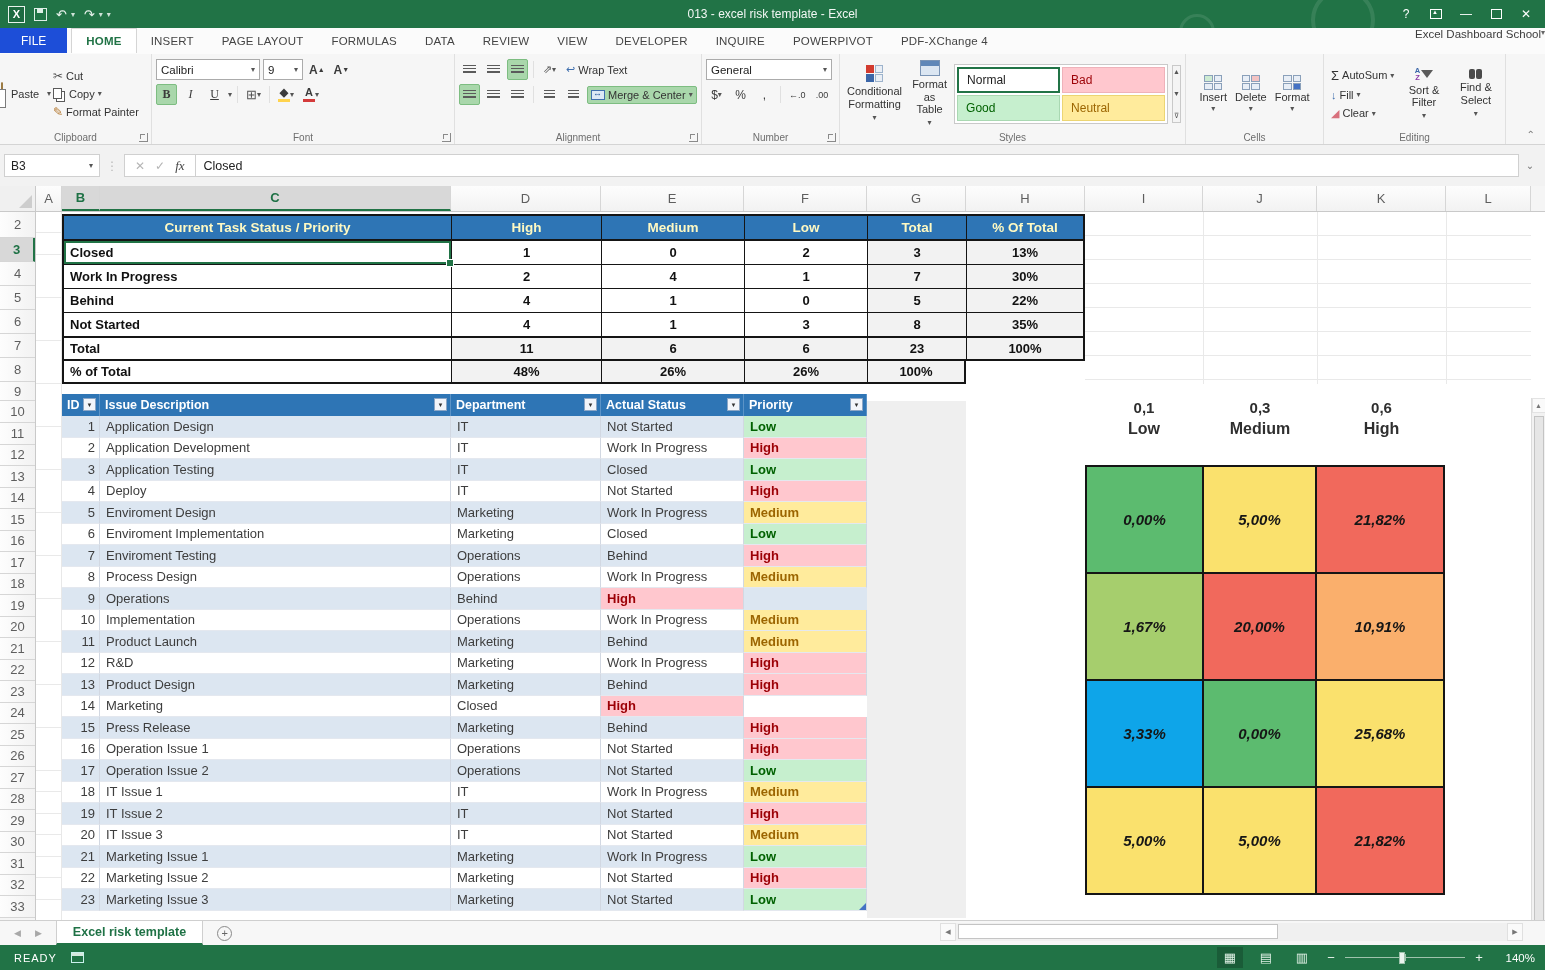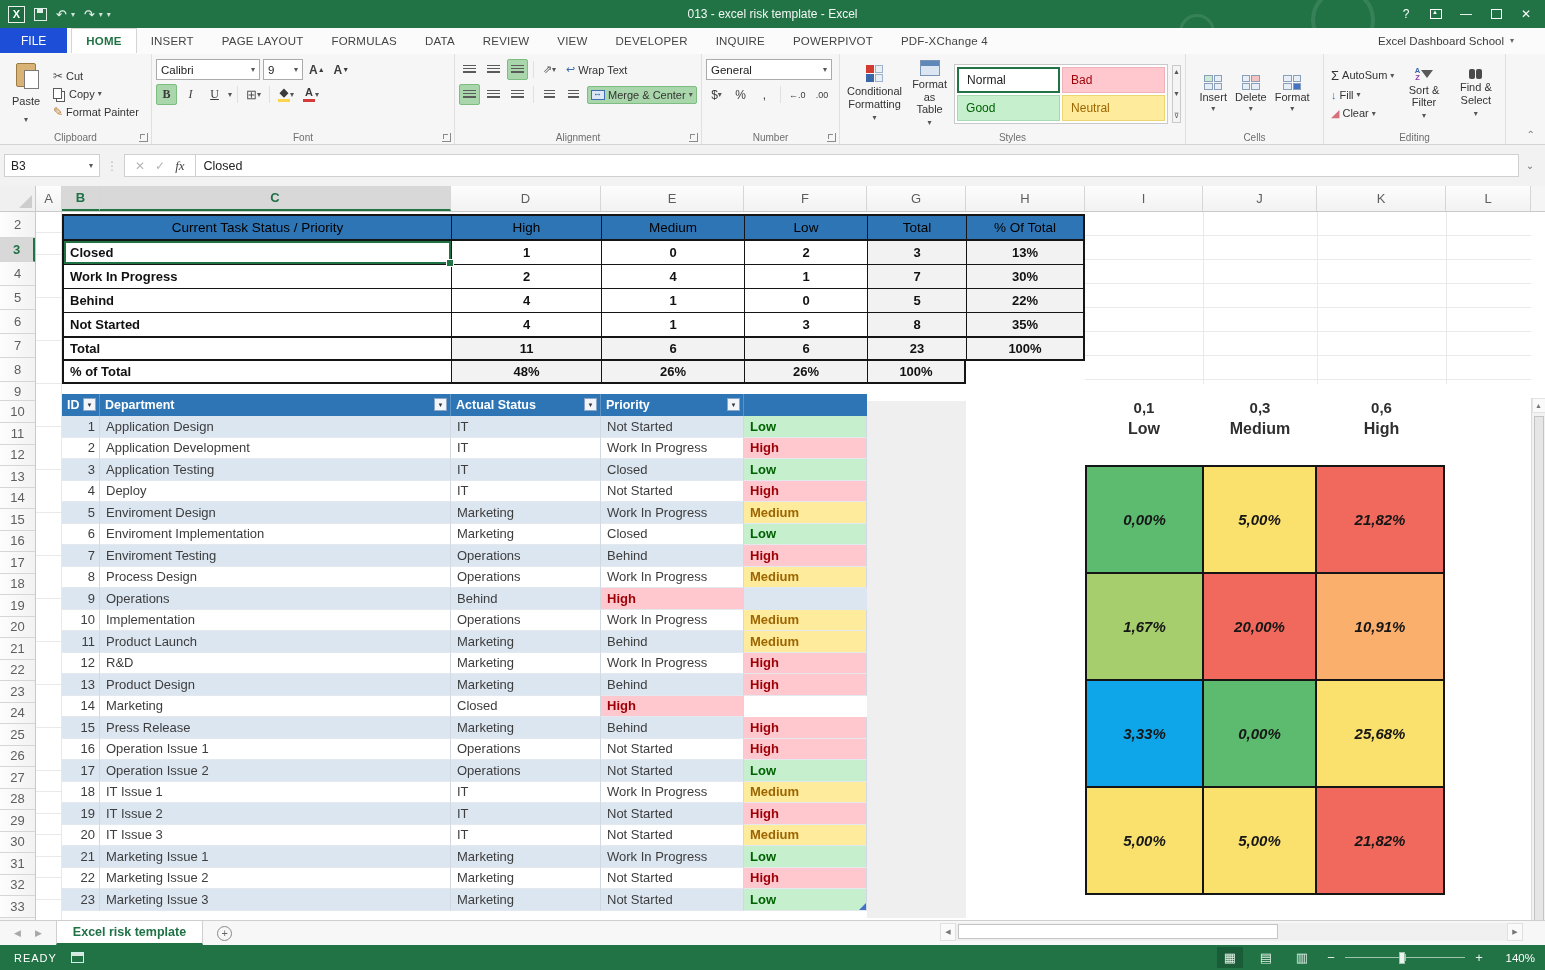--- a/index.html
+++ b/index.html
@@ -23,36 +23,36 @@
 .ic-ribbonopt{width:12px;height:10px;border:1.5px solid #fff;position:relative}
 .ic-ribbonopt::after{content:"▲";position:absolute;left:1px;top:-1px;font-size:6px;color:#fff}
 .ic-max{width:11px;height:10px;border:1.5px solid #fff}
 
 
 .tabrow{position:absolute;left:0;top:28px;width:1545px;height:26px;background:#fbfbfb;display:flex;align-items:stretch;border-bottom:1px solid #fbfbfb;z-index:31}
 .file-tab{background:#1d4ed8;color:#fff;font-size:12px;display:flex;align-items:center;padding:0 21px;margin-right:4px}
 .tabs-list{display:flex;align-items:stretch}
 .rtab{display:flex;align-items:center;padding:0 14px;font-size:11.5px;color:#444;letter-spacing:.2px}
 .tabs-list div:nth-of-type(1){background:#fff;color:#217346;border:1px solid #d5d5d5;border-bottom:none;font-weight:bold}
-.account{margin-left:auto;display:flex;align-items:center;gap:6px;padding-right:31px;font-size:11.5px;color:#3c3c3c}
+.account{margin-left:auto;display:flex;align-items:flex-start;padding-right:0;font-size:11.5px;color:#3c3c3c}
 .account .dd{font-size:8px;color:#666}
 
 
 .ribbon{position:absolute;left:0;top:54px;width:1545px;height:91px;background:#f6f6f6;border-bottom:1px solid #d4d4d4;display:flex;z-index:29}
 .rgroup{position:relative;display:flex;flex-direction:column;border-right:1px solid #e0e0e0;padding:3px 4px 14px 4px}
 .glabel{position:absolute;bottom:1px;left:0;right:0;text-align:center;font-size:10px;color:#6e6e6e}
 .launcher{position:absolute;bottom:2px;right:3px;width:9px;height:9px;border-right:1.5px solid #8a8a8a;border-bottom:1.5px solid #8a8a8a}
 .launcher::before{content:"";position:absolute;left:1px;top:1px;width:4px;height:4px;border-left:1.5px solid #8a8a8a;border-top:1.5px solid #8a8a8a}
 .rbtn{display:flex;align-items:center;gap:3px;font-size:11px;color:#333;padding:2px 3px;border-radius:2px}
 .dd{font-size:8px;color:#555}
 .active-green{background:#a9d7ab;border:1px solid #7dbd81}
 
 .g-clip{width:152px}
 .g-clip .grow{display:flex;gap:2px;height:100%}
-.paste-btn{display:flex;flex-direction:column;align-items:center;justify-content:center;width:44px;gap:8px}
+.paste-btn{display:flex;flex-direction:row;align-items:center;justify-content:center;width:44px;gap:8px}
 .ic-paste{width:20px;height:24px;background:#d8b375;border:1px solid #9c7b43;border-radius:2px;position:relative}
 .ic-paste::after{content:"";position:absolute;right:-4px;bottom:-3px;width:13px;height:17px;background:#fff;border:1px solid #7b7b7b}
 .clip-col{display:flex;flex-direction:column;justify-content:center;gap:1px}
 .ic-cut{color:#4a4a4a;font-size:12px}
 .ic-copy{width:9px;height:11px;border:1.2px solid #5a5a5a;background:#fff;box-shadow:3px 3px 0 -1px #fff,3px 3px 0 0 #5a5a5a;margin-right:4px}
 .ic-brush{color:#b3762c;font-size:12px}
 
 .g-font{width:303px}
 .frow{display:flex;align-items:center;gap:3px;margin:2px 0}
 .combo{background:#fff;border:1px solid #ababab;display:flex;align-items:center;font-size:11.5px;color:#222;padding:1px 4px;height:21px}
@@ -157,21 +157,21 @@
 .gutter .rn:nth-of-type(n+10){height:21.5px}
 .gutter .rn:nth-of-type(2){background:#d8d8d8;color:#1e7145;font-weight:bold;border-right:2px solid #217346}
 .colA{position:absolute;left:36px;top:0;width:26px;height:708px;border-right:1px solid #e8e8e8;background:repeating-linear-gradient(#fff 0 20.5px,#e9e9e9 20.5px 21.5px)}
 .tr-empty{position:absolute;left:1085px;top:0;width:446px;height:172px;background:repeating-linear-gradient(#fff 0 23px,#e9e9e9 23px 24px)}
 .tr-empty i{position:absolute;top:0;bottom:0;width:1px;background:#e9e9e9}
 .tr-empty i:nth-child(1){left:118px}.tr-empty i:nth-child(2){left:232px}.tr-empty i:nth-child(3){left:361px}
 
 
 .sumtbl{position:absolute;left:62px;top:2px;width:1023px}
 .shead{display:grid;grid-template-columns:387px 150px 143px 123px 99px 117px;height:26px;background:#2e75b5;border:2px solid #151515;border-bottom:1px solid #151515}
-.shc{display:flex;align-items:center;justify-content:center;color:#000000;font-weight:normal;font-size:13.5px;border-left:1px solid #151515}
+.shc{display:flex;align-items:center;justify-content:center;color:#fef9c3;font-weight:bold;font-size:13.5px;border-left:1px solid #151515}
 .shc:first-child{border-left:none}
 .srow{display:grid;grid-template-columns:387px 150px 143px 123px 99px 117px;height:24px;border-left:2px solid #151515;border-right:2px solid #151515;border-top:1px solid #151515;background:#fff}
 .srow .c{display:flex;align-items:center;justify-content:center;font-size:13px;font-weight:bold;color:#111;border-left:1px solid #151515}
 .srow .c1{justify-content:flex-start;padding-left:6px;border-left:none}
 .srow .c5,.srow .c6{background:#f2f2f2}
 .sumbody .srow:nth-of-type(5){border-top:2px solid #151515}
 .sumbody .srow:nth-of-type(5) .c,.sumbody .srow:nth-of-type(6) .c{background:#f2f2f2}
 .sumbody .srow:nth-of-type(5) .c1,.sumbody .srow:nth-of-type(6) .c1{background:#fff}
 .sumbody .srow:nth-of-type(5){border-bottom:1px solid #151515}
 .sumbody .srow:nth-of-type(6){border-right:none;border-bottom:none}
@@ -679,20 +679,24 @@
     </div>
 
     <div class="isstbl">
       <div class="ihead">
 
           <div class="ihc">
             <span>ID</span>
             <span class="fltr"></span>
           </div>
 
+          <div class="ihc">
+            <span>Issue Description</span>
+            <span class="fltr"></span>
+          </div>
 
           <div class="ihc">
             <span>Department</span>
             <span class="fltr"></span>
           </div>
 
           <div class="ihc">
             <span>Actual Status</span>
             <span class="fltr"></span>
           </div>

